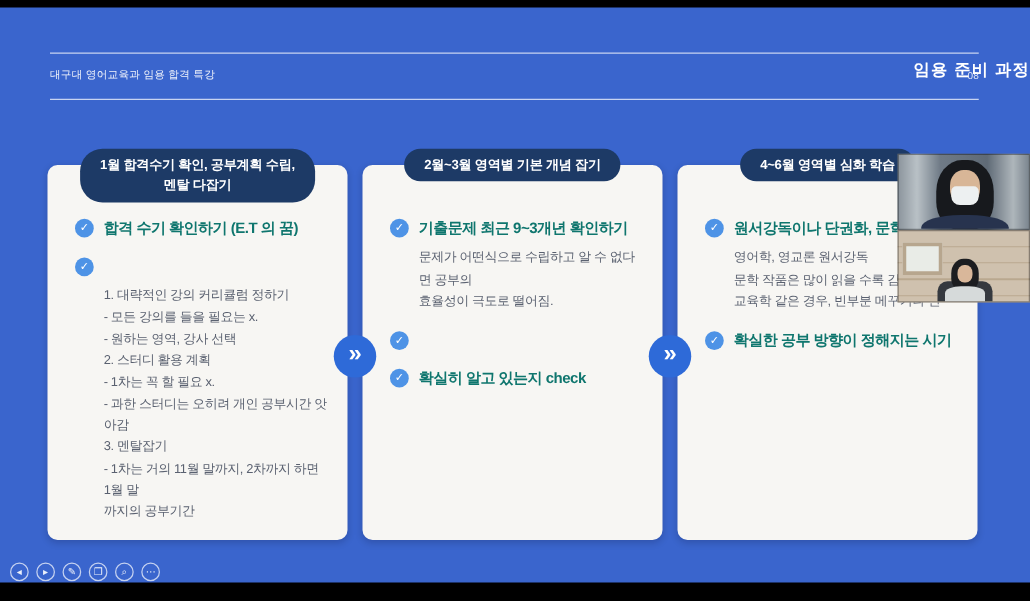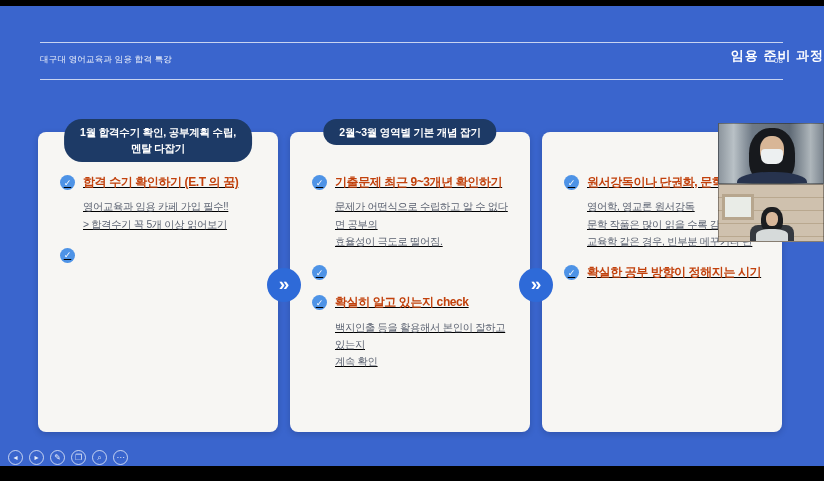--- a/index.html
+++ b/index.html
@@ -9,31 +9,31 @@
 
   
   .hline { position:absolute; left:40px; right:41px; height:1px; background:rgba(255,255,255,.72); }
   .hline.top { top:36px; } .hline.bot { top:73px; }
   .course { position:absolute; left:40px; top:48px; font-size:8.5px; color:rgba(255,255,255,.92); letter-spacing:.2px; }
   .title { position:absolute; left:0; right:0; top:41px; text-align:right; font-size:13px; font-weight:bold; color:#fff; letter-spacing:1px; }
   .pagenum { position:absolute; right:41px; top:50px; font-size:8px; color:rgba(255,255,255,.85); }
 
   
   .card { position:absolute; top:126px; width:240px; height:300px; background:#f7f6f3; border-radius:8px;
-    box-shadow:0 2px 6px rgba(0,0,30,.18);text-decoration:underline; }
+    box-shadow:0 2px 6px rgba(0,0,30,.18); }
   .card.c1 { left:38px; } .card.c2 { left:290px; } .card.c3 { left:542px; }
   .badge { position:absolute; top:-13px; left:50%; transform:translateX(-50%); background:#1d3a66; color:#fff;
     font-weight:bold; font-size:10.5px; line-height:1.55; padding:5px 16px; border-radius:18px; text-align:center;
     white-space:pre-line; width:max-content; max-width:232px; letter-spacing:-.2px; }
   .card-body { padding:42px 16px 0 22px; }
   .item { margin-bottom:14px; }
   .item-head { display:flex; align-items:flex-start; gap:8px; }
   .check { width:15px; height:15px; border-radius:50%; background:#4e93e6; color:#fff; font-size:9px; font-weight:bold;
     display:flex; align-items:center; justify-content:center; flex:0 0 15px; margin-top:1px; }
-  .item-title { font-size:12px; font-weight:bold; color:#c2410c; line-height:1.45; white-space:pre-line; letter-spacing:-.4px; }
+  .item-title { font-size:12px; font-weight:bold; color:#0f766e; line-height:1.45; white-space:pre-line; letter-spacing:-.4px; }
   .item-body { margin:7px 0 0 23px; font-size:10.3px; color:#5a6170; line-height:1.68; white-space:pre-line; letter-spacing:-.3px; }
 
   
   .flow-arrow { position:absolute; top:262px; width:34px; height:34px; border-radius:50%; background:#2e6ad8; color:#fff;
     display:flex; align-items:center; justify-content:center; font-size:19px; font-weight:bold; padding-bottom:2px; z-index:5; }
   .flow-arrow.a1 { left:267px; } .flow-arrow.a2 { left:519px; }
 
   
   .video-panel { position:absolute; right:0; top:117px; width:106px; z-index:8; }
   .tile { position:relative; width:106px; overflow:hidden; border:1px solid rgba(0,0,0,.35); }
@@ -67,27 +67,34 @@
 
   <div class="card c1">
     <div class="badge">1월  합격수기 확인, 공부계획 수립,
 멘탈 다잡기</div>
     <div class="card-body">
       <div class="item">
         <div class="item-head">
           <span class="check">✓</span>
           <span class="item-title">합격 수기 확인하기 (E.T 의 꿈)</span>
         </div>
-        <div class="item-body">영어교육과 임용 카페 가입 필수!!
-&gt; 합격수기 꼭 5개 이상 읽어보기</div>
       </div>
       <div class="item">
         <div class="item-head">
           <span class="check">✓</span>
         </div>
+        <div class="item-body">1. 대략적인 강의 커리큘럼 정하기
+- 모든 강의를 들을 필요는 x.
+- 원하는 영역, 강사 선택
+2. 스터디 활용 계획
+- 1차는 꼭 할 필요 x.
+- 과한 스터디는 오히려 개인 공부시간 앗아감
+3. 멘탈잡기
+- 1차는 거의 11월 말까지, 2차까지 하면 1월 말
+까지의 공부기간</div>
       </div>
     </div>
   </div>
 
   <div class="card c2">
     <div class="badge">2월~3월  영역별 기본 개념 잡기</div>
     <div class="card-body">
       <div class="item">
         <div class="item-head">
           <span class="check">✓</span>
@@ -99,27 +106,26 @@
       <div class="item">
         <div class="item-head">
           <span class="check">✓</span>
         </div>
       </div>
       <div class="item">
         <div class="item-head">
           <span class="check">✓</span>
           <span class="item-title">확실히 알고 있는지 check</span>
         </div>
-        <div class="item-body">백지인출 등을 활용해서 본인이 잘하고 있는지
-계속 확인</div>
       </div>
     </div>
   </div>
 
   <div class="card c3">
+    <div class="badge">4~6월  영역별 심화 학습</div>
     <div class="card-body">
       <div class="item">
         <div class="item-head">
           <span class="check">✓</span>
           <span class="item-title">원서강독이나 단권화, 문학파기</span>
         </div>
         <div class="item-body">영어학, 영교론 원서강독
 문학 작품은 많이 읽을 수록 감 올라감
 교육학 같은 경우, 빈부분 메꾸기나 단</div>
       </div>

